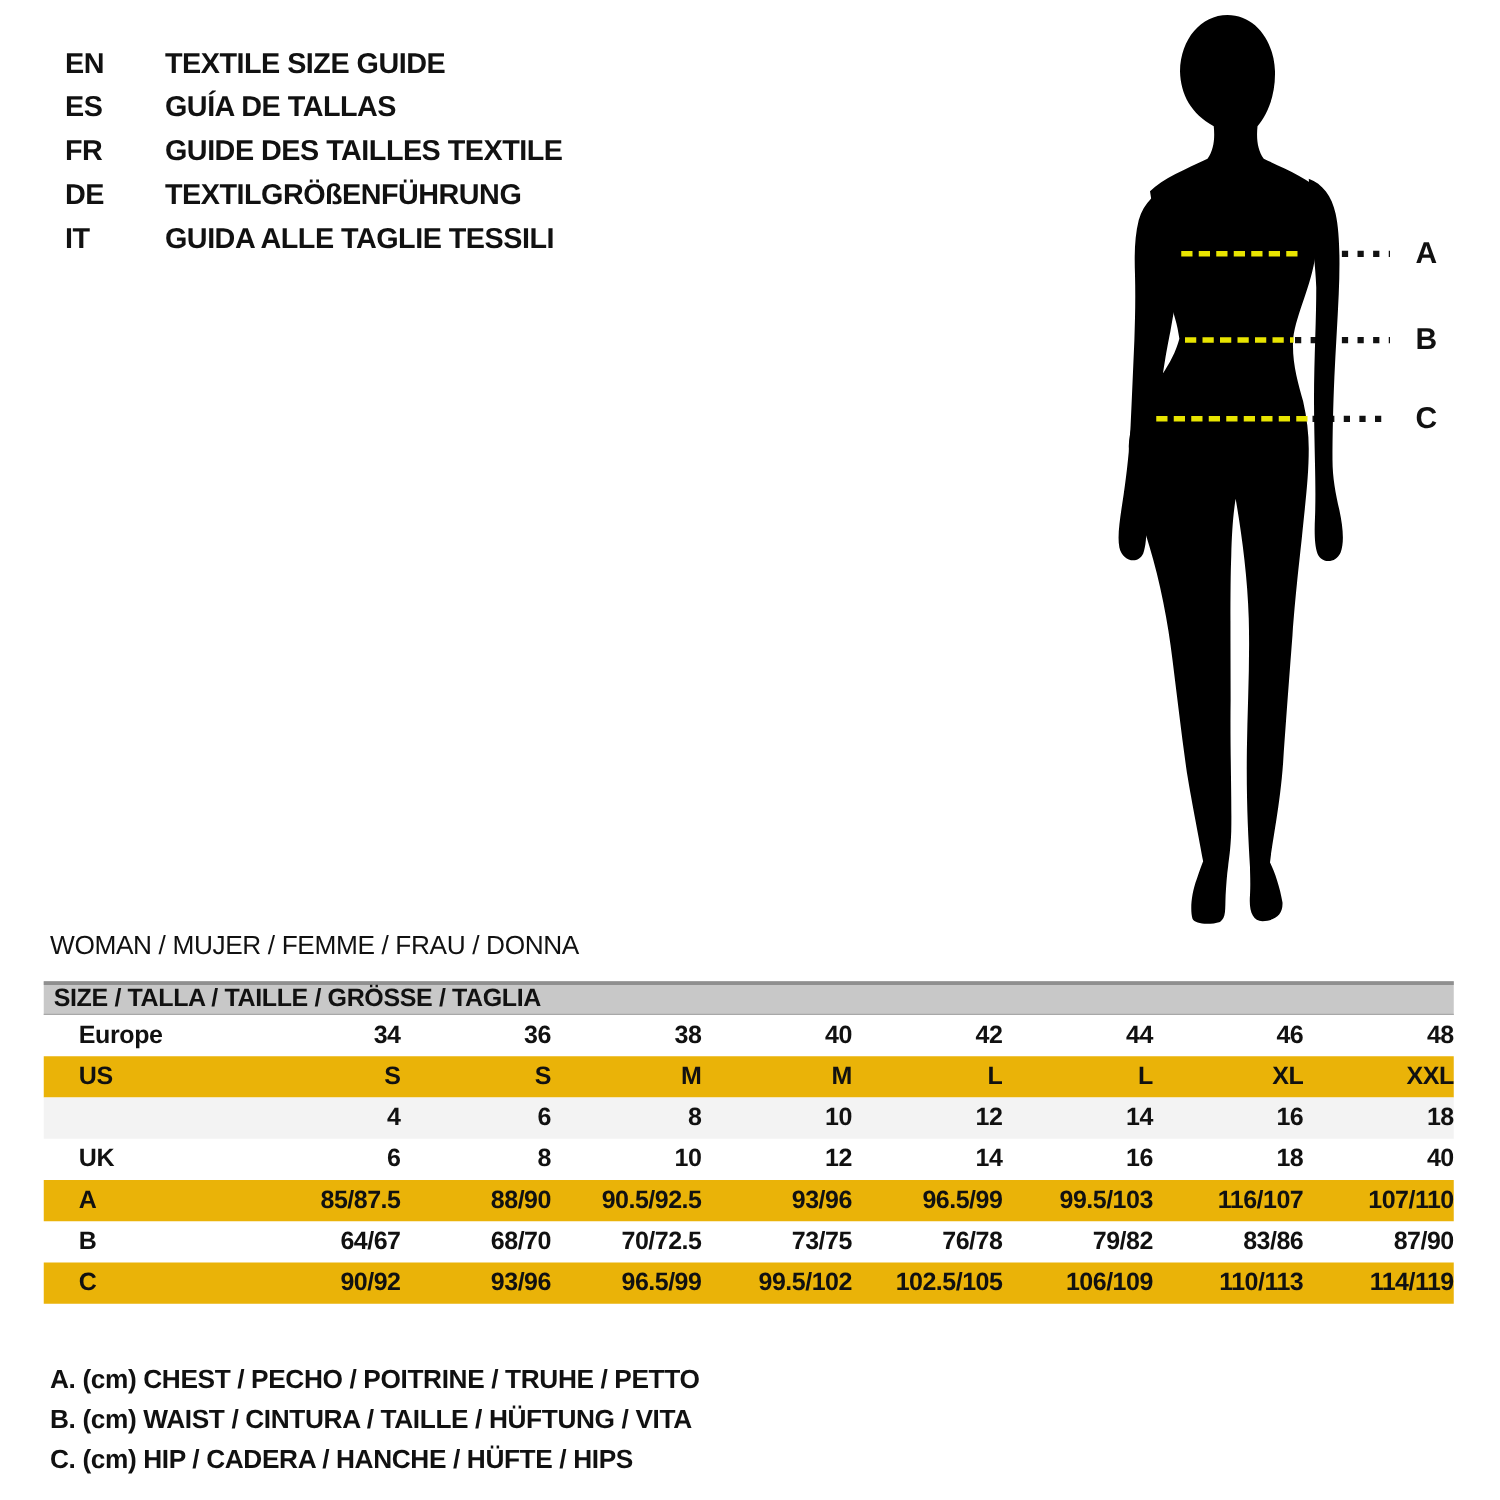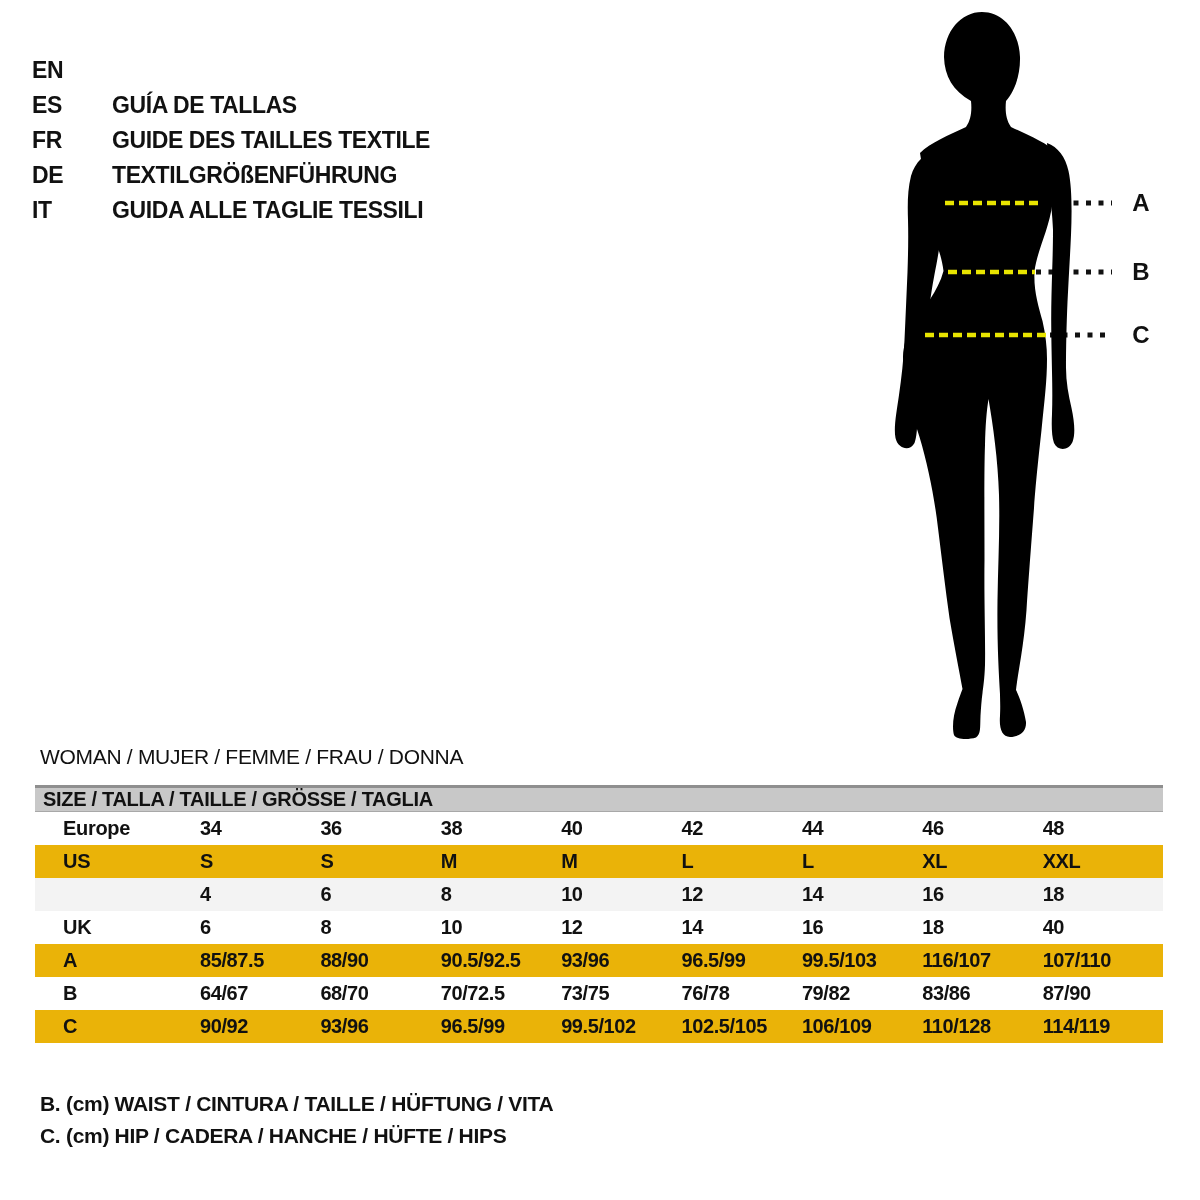--- a/index.html
+++ b/index.html
@@ -1,21 +1,21 @@
 <!DOCTYPE html>
 <html><head>
 <meta charset="utf-8">
 <style>
   html,body{margin:0;padding:0;background:#ffffff;}
   #page{
     position:relative;width:1200px;height:1200px;background:#ffffff;overflow:hidden;
     font-family:"Liberation Sans", sans-serif;color:#111111;
   }
   
-  #lang-list{position:absolute;left:32px;top:33px;margin-top:20px;}
+  #lang-list{position:absolute;left:52px;top:33px;}
   .lang-row{display:grid;grid-template-columns:80px auto;height:35px;align-items:center;}
   .lang-code,.lang-label{
     font-size:23px;font-weight:700;letter-spacing:-0.4px;white-space:nowrap;
   }
   
   #figure-svg{position:absolute;left:850px;top:0px;width:280px;height:745px;}
   .measure-letter{
     position:absolute;left:1124px;width:34px;text-align:center;
     font-size:24px;font-weight:700;
   }
@@ -29,33 +29,34 @@
     height:27px;background:#c8c8c8;border-top:3px solid #8f8f8f;border-bottom:1px solid #a8a8a8;
     display:flex;align-items:center;padding-left:8px;box-sizing:border-box;
     font-size:20px;font-weight:700;letter-spacing:-0.3px;
   }
   .table-row{
     display:grid;grid-template-columns:165px repeat(8,1fr);height:33px;align-items:center;
   }
   .table-row.shade-gray{background:#eab308;}
   .table-row.shade-light{background:#f3f3f3;}
   .row-label{font-size:20px;font-weight:700;letter-spacing:-0.3px;padding-left:8px;margin-left:20px;}
-  .row-cell{font-size:20px;font-weight:700;letter-spacing:-0.4px;text-align:left;}
+  .row-cell{font-size:20px;font-weight:700;letter-spacing:-0.4px;text-align:right;}
   
   #legend{position:absolute;left:40px;top:1088px;}
   .legend-line{font-size:21px;font-weight:700;letter-spacing:-0.3px;line-height:32px;white-space:nowrap;}
 </style>
 </head>
 <body>
 
 <div id="page">
 
   <div id="lang-list">
     <div class="lang-row">
       <span class="lang-code">EN</span>
+      <span class="lang-label">TEXTILE SIZE GUIDE</span>
     </div>
 
     <div class="lang-row">
       <span class="lang-code">ES</span>
       <span class="lang-label">GUÍA DE TALLAS</span>
     </div>
 
     <div class="lang-row">
       <span class="lang-code">FR</span>
       <span class="lang-label">GUIDE DES TAILLES TEXTILE</span>
@@ -250,26 +251,27 @@
         </div>
 
     <div class="table-row shade-gray">
       <div class="row-label">C</div>
     <div class="row-cell">90/92</div>
           <div class="row-cell">93/96</div>
           <div class="row-cell">96.5/99</div>
           <div class="row-cell">99.5/102</div>
           <div class="row-cell">102.5/105</div>
           <div class="row-cell">106/109</div>
-          <div class="row-cell">110/128</div>
+          <div class="row-cell">110/113</div>
           <div class="row-cell">114/119</div>
         </div>
   </div>
   </div>
 
   <div id="legend">
+    <div class="legend-line">A. (cm) CHEST / PECHO / POITRINE / TRUHE / PETTO</div>
 
     <div class="legend-line">B. (cm) WAIST / CINTURA / TAILLE / HÜFTUNG / VITA</div>
 
     <div class="legend-line">C. (cm) HIP / CADERA / HANCHE / HÜFTE / HIPS</div>
   </div>
 
 </div>
 
 </body></html>

